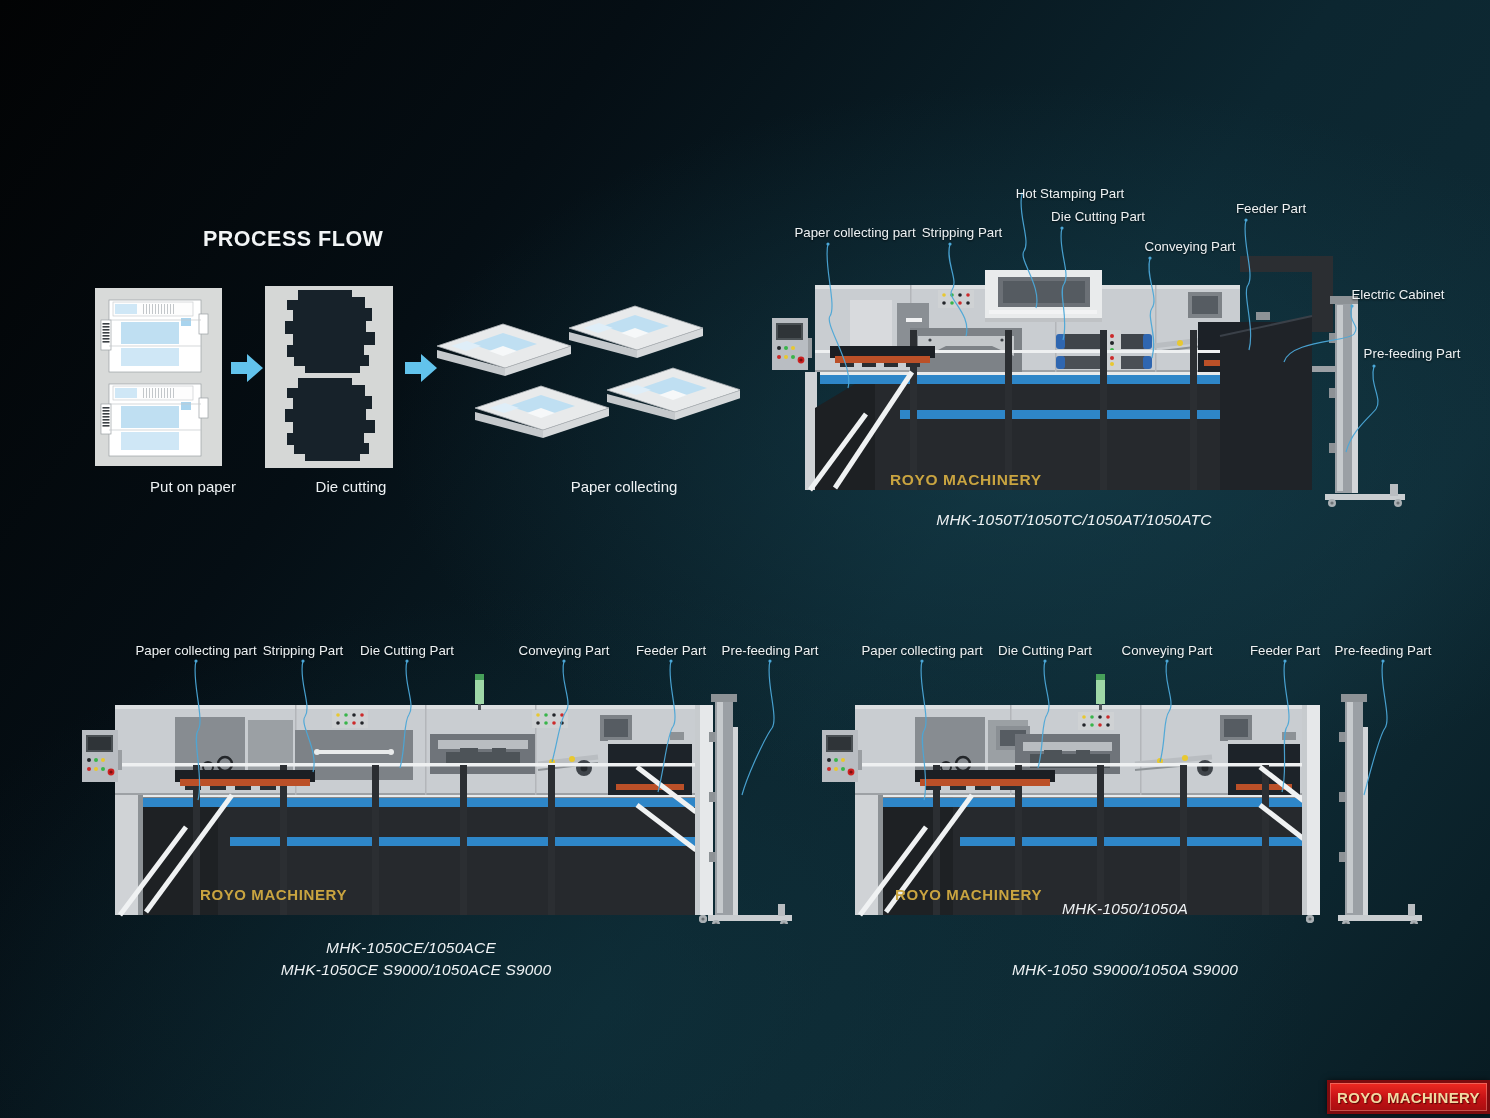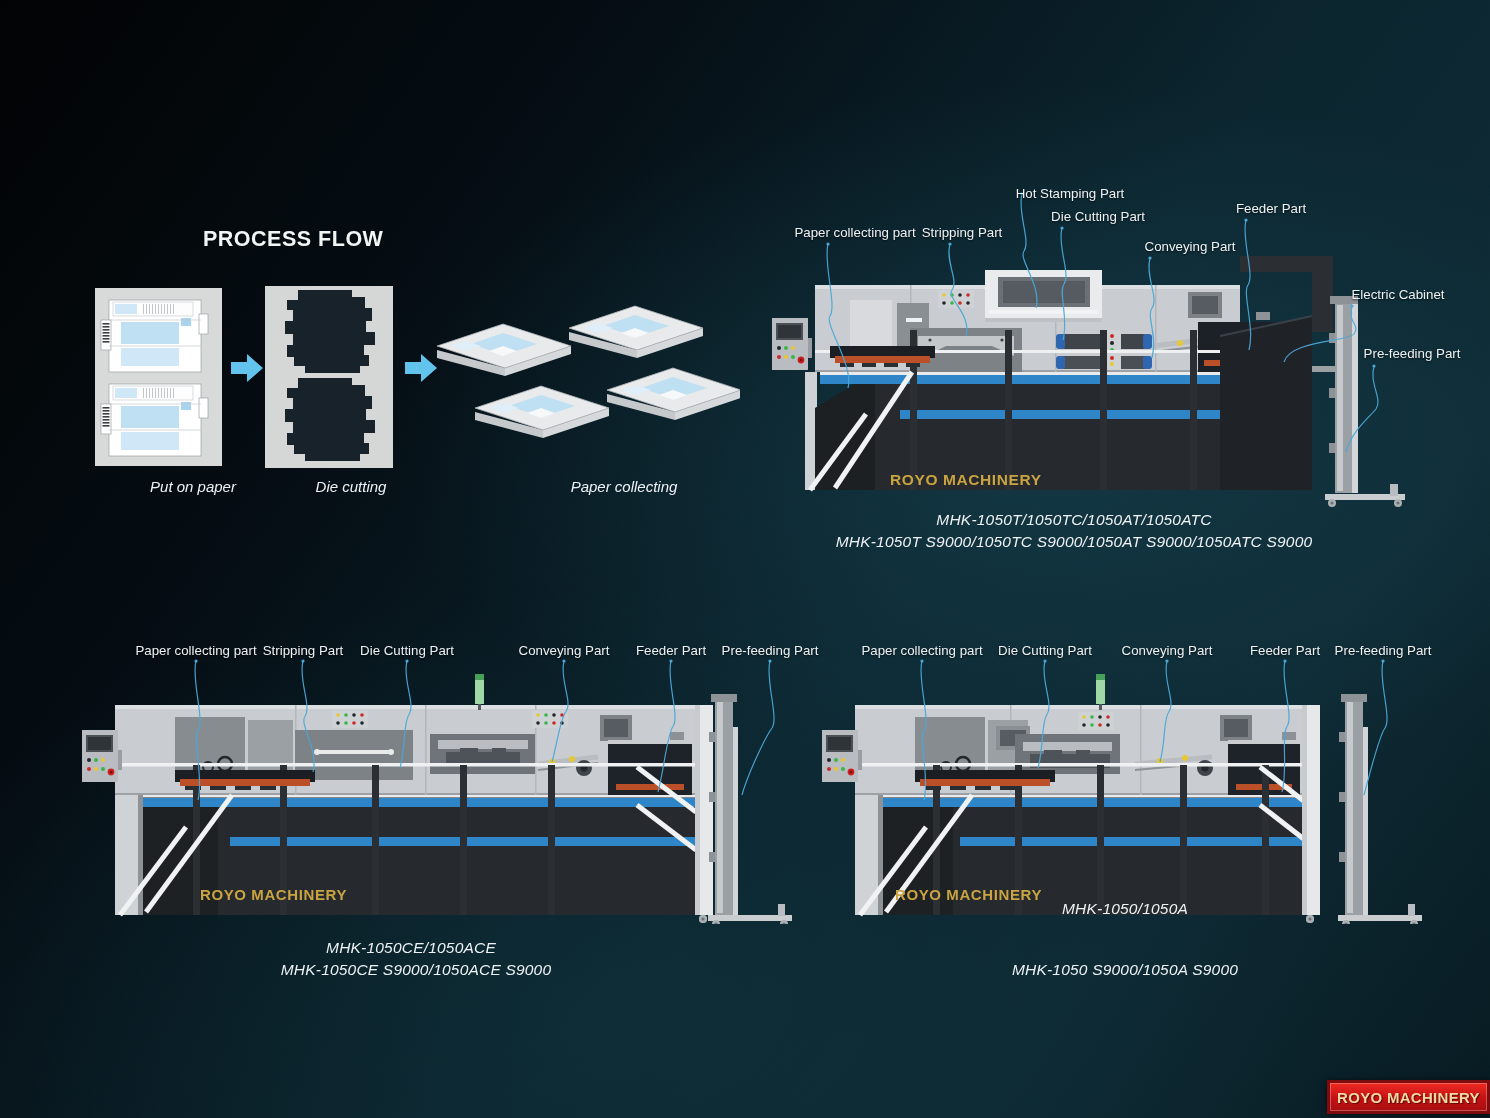--- a/index.html
+++ b/index.html
@@ -9,21 +9,21 @@
     background:
       radial-gradient(1000px 560px at 70% 40%, rgba(24,70,84,0.55), rgba(24,70,84,0) 65%),
       radial-gradient(1200px 700px at 40% 90%, rgba(16,52,62,0.50), rgba(16,52,62,0) 60%),
       linear-gradient(126deg,#020304 0%,#050e14 28%,#0c2630 58%,#0e2a34 78%,#081b22 100%);
   }
   .flow-title{
     position:absolute;left:203px;top:227px;font-size:21.5px;font-weight:600;
     letter-spacing:.5px;color:#f2f5f6;white-space:nowrap;
   }
   .flow-caption{
-    position:absolute;transform:translateX(-50%);font-size:15px;color:#eef2f4;white-space:nowrap;font-style:italic;
+    position:absolute;transform:translateX(-50%);font-size:15px;color:#eef2f4;white-space:nowrap;
   }
   .part-label{
     position:absolute;transform:translate(-50%,-50%);font-size:13.3px;color:#eef2f4;
     white-space:nowrap;text-shadow:0 1px 2px rgba(0,0,0,.65);
   }
   .model-line{
     position:absolute;transform:translateX(-50%);font-size:15.5px;color:#eef2f4;
     white-space:nowrap;letter-spacing:.2px;font-style:italic;
   }
   .overlay{position:absolute;left:0;top:0;pointer-events:none;}
@@ -516,21 +516,20 @@
       <div class="part-label" style="left: 671px; top: 650px;">Feeder Part</div>
       <div class="part-label" style="left: 770px; top: 650px;">Pre-feeding Part</div>
       <div class="part-label" style="left: 922px; top: 650px;">Paper collecting part</div>
       <div class="part-label" style="left: 1045px; top: 650px;">Die Cutting Part</div>
       <div class="part-label" style="left: 1167px; top: 650px;">Conveying Part</div>
       <div class="part-label" style="left: 1285px; top: 650px;">Feeder Part</div>
       <div class="part-label" style="left: 1383px; top: 650px;">Pre-feeding Part</div>
     </div>
 
   <div class="model-line" style="left:1074px;top:511px;">MHK-1050T/1050TC/1050AT/1050ATC</div>
-  <div class="model-line" style="left:1074px;top:533px;">MHK-1050T S9000/1050TC S9000/1050AT S9000/1050ATC S9000</div>
   <div class="model-line" style="left:411px;top:939px;">MHK-1050CE/1050ACE</div>
   <div class="model-line" style="left:416px;top:961px;">MHK-1050CE S9000/1050ACE S9000</div>
   <div class="model-line" style="left:1125px;top:900px;">MHK-1050/1050A</div>
   <div class="model-line" style="left:1125px;top:961px;text-align:right;">MHK-1050 S9000/1050A S9000</div>
 
   <div class="footer-logo">
     <div class="footer-logo-inner">
       <span>ROYO MACHINERY</span>
     </div>
   </div>

